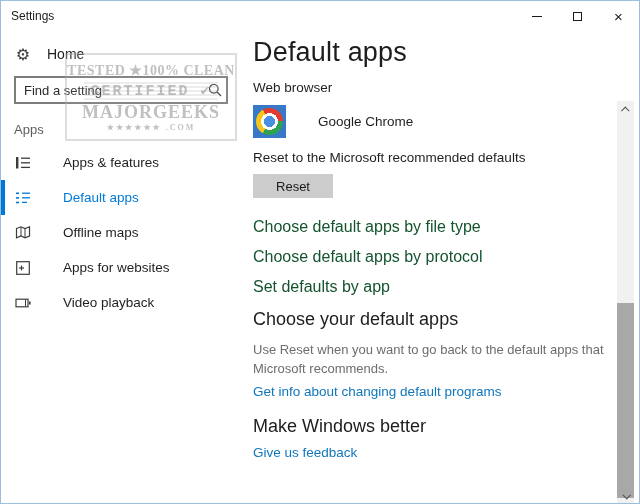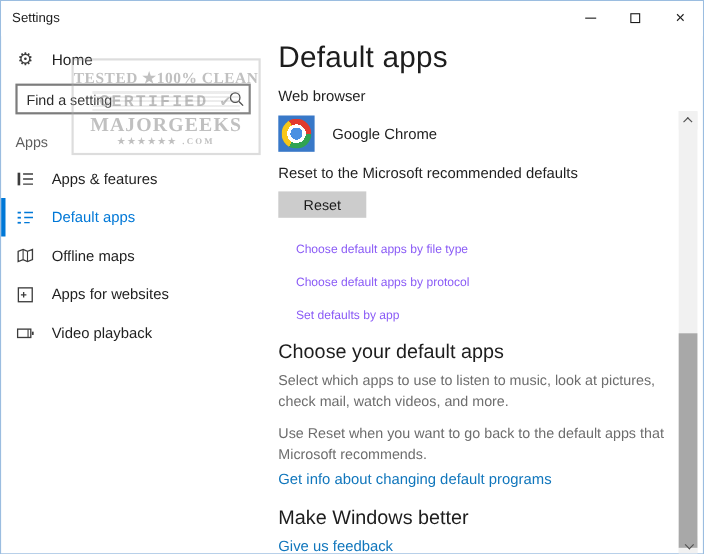--- a/index.html
+++ b/index.html
@@ -47,21 +47,21 @@
     font-size:13px; color:#222; padding:0 4px 0 8px; background:transparent;
   }
   .search-box input::placeholder { color:#2b2b2b; opacity:1; }
   .search-icon-wrap { width:24px; display:flex; justify-content:center; }
 
   .section-label { margin:18px 0 0 13px; font-size:13px; color:#5e5e5e; }
 
   .nav { margin-top:8px; }
   .nav-item {
     height:35px; display:flex; align-items:center; padding-left:13px;
-    font-size:13.5px; color:#1f1f1f; cursor:pointer;
+    font-size:13.5px; color:#1f1f1f; cursor:pointer;gap:16px;
   }
   .nav-item .nav-icon { width:18px; display:flex; justify-content:center; color:#3c3c3c; }
   .nav-item .nav-label { margin-left:15px; }
   .nav-item.selected { padding-left:9px; border-left:4px solid #0078d7; color:#0078d7; }
   .nav-item.selected .nav-icon { color:#0078d7; }
 
   
   .main { flex:1; padding:2px 26px 0 12px; overflow:hidden; }
   .page-title { font-size:27px; font-weight:300; color:#1d1d1d; line-height:30px; margin-top:2px; letter-spacing:0.2px; }
 
@@ -71,30 +71,30 @@
   .chrome-tile {
     width:33px; height:33px; background:#3878c8;
     display:flex; align-items:center; justify-content:center;
   }
   .chrome-logo {
     width:27px; height:27px; border-radius:50%;
     background:
       radial-gradient(circle at center, #4a90e2 0 5.5px, #ffffff 5.5px 8.5px, rgba(0,0,0,0) 8.5px),
       conic-gradient(from 90deg, #30a352 0 120deg, #f7c617 120deg 240deg, #e33b2e 240deg 360deg);
   }
-  .browser-name { margin-left:16px; font-size:13.5px; color:#1f1f1f; }
+  .browser-name { margin-left:32px; font-size:13.5px; color:#1f1f1f; }
 
   .reset-label { margin-top:11px; font-size:13.5px; color:#1f1f1f; line-height:18px; }
   .reset-button {
     margin-top:7px; width:80px; height:24px; background:#cccccc; border:none;
     font-family:inherit; font-size:13px; color:#1a1a1a; cursor:pointer;
   }
 
   .links-block { margin-top:20px; }
-  .app-link { display:block; font-size:11px; line-height:18px; color:#8b5cf6; text-decoration:none; margin-bottom:12px; cursor:pointer;margin-left:16px; }
+  .app-link { display:block; font-size:16px; line-height:18px; color:#14532d; text-decoration:none; margin-bottom:12px; cursor:pointer; }
 
   .section-heading { font-size:18px; font-weight:400; color:#1d1d1d; line-height:22px; }
   .choose-heading { margin-top:8px; }
   .gray-par { margin-top:6px; font-size:13px; line-height:19px; color:#6d6d6d; max-width:374px; }
   .gray-par.note { margin-top:10px; }
   .info-link { display:block; margin-top:5px; font-size:13.5px; line-height:18px; color:#1076bc; text-decoration:none; cursor:pointer; }
   .feedback-heading { margin-top:14px; }
   .feedback-link { display:block; margin-top:7px; font-size:13.5px; line-height:18px; color:#1076bc; text-decoration:none; cursor:pointer; }
 
   
@@ -252,21 +252,20 @@
       <div class="reset-label">Reset to the Microsoft recommended defaults</div>
       <button class="reset-button">Reset</button>
 
       <div class="links-block">
         <a class="app-link">Choose default apps by file type</a>
         <a class="app-link">Choose default apps by protocol</a>
         <a class="app-link">Set defaults by app</a>
       </div>
 
       <h2 class="section-heading choose-heading">Choose your default apps</h2>
-      <p class="gray-par">Select which apps to use to listen to music, look at pictures, check mail, watch videos, and more.</p>
       <p class="gray-par note">Use Reset when you want to go back to the default apps that Microsoft recommends.</p>
       <a class="info-link">Get info about changing default programs</a>
 
       <h2 class="section-heading feedback-heading">Make Windows better</h2>
       <a class="feedback-link">Give us feedback</a>
 
     </main>
 
     <div class="scrollbar">
       <div class="scroll-arrow">

